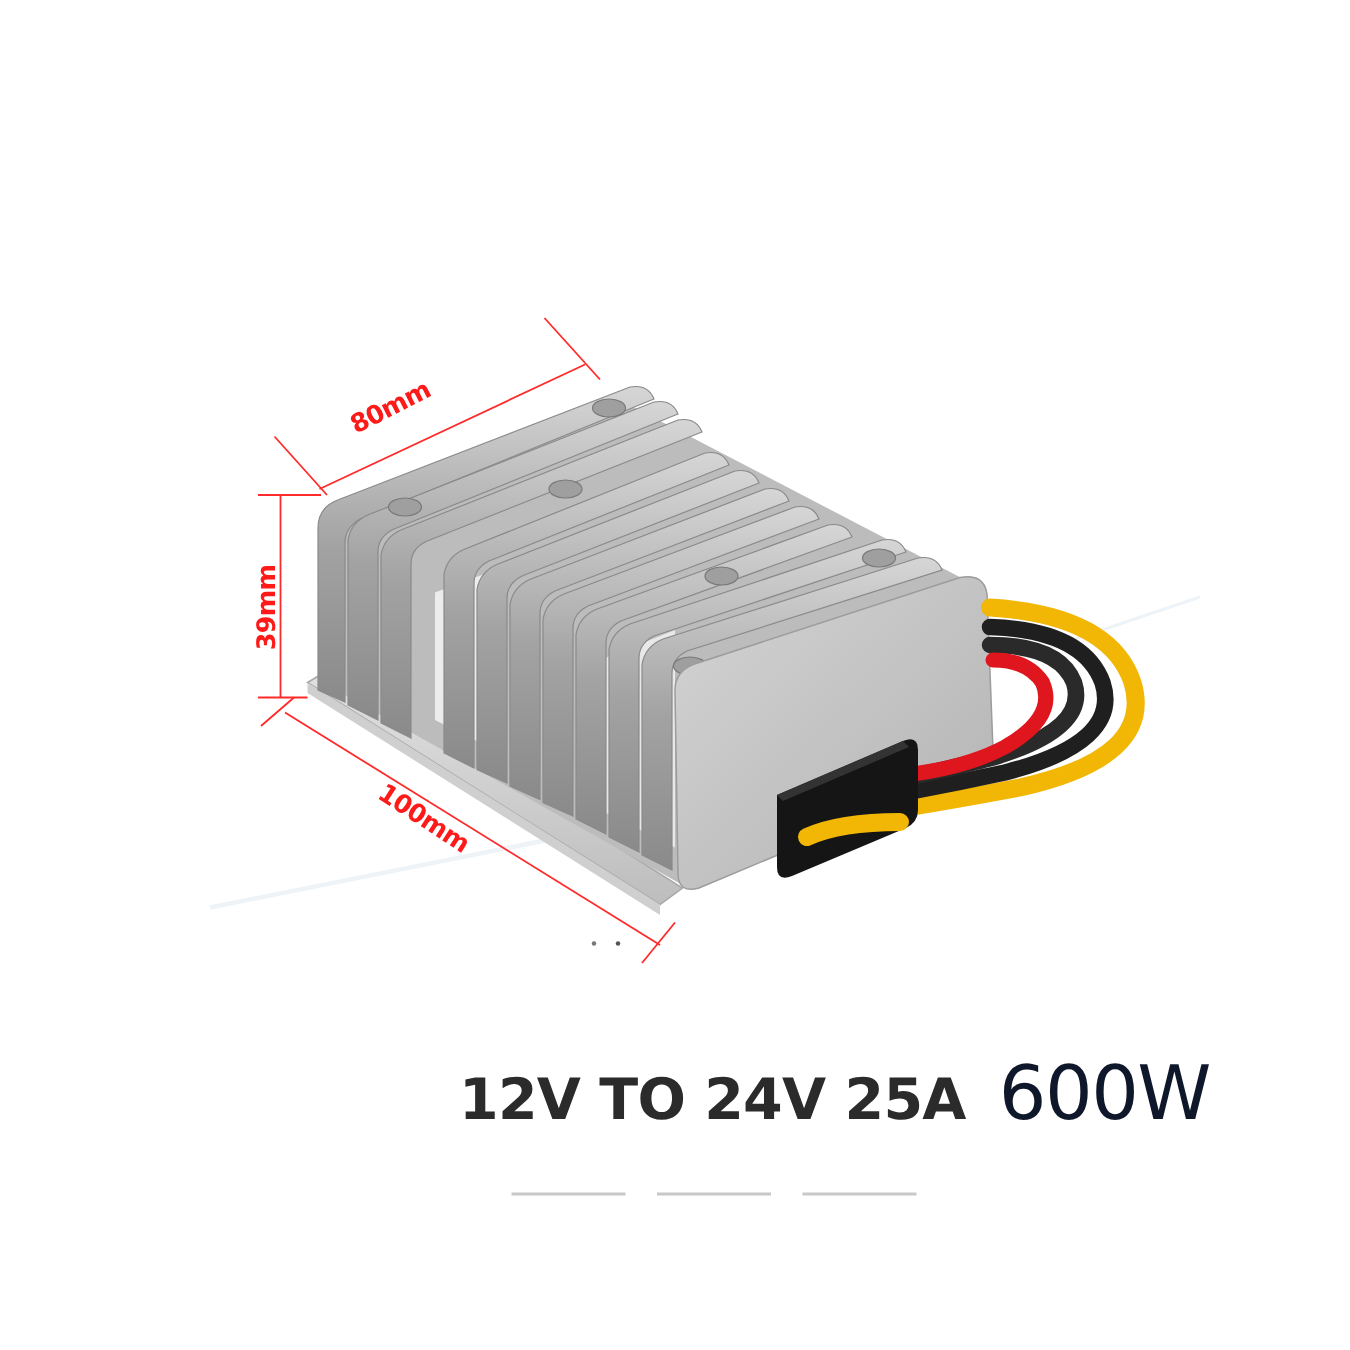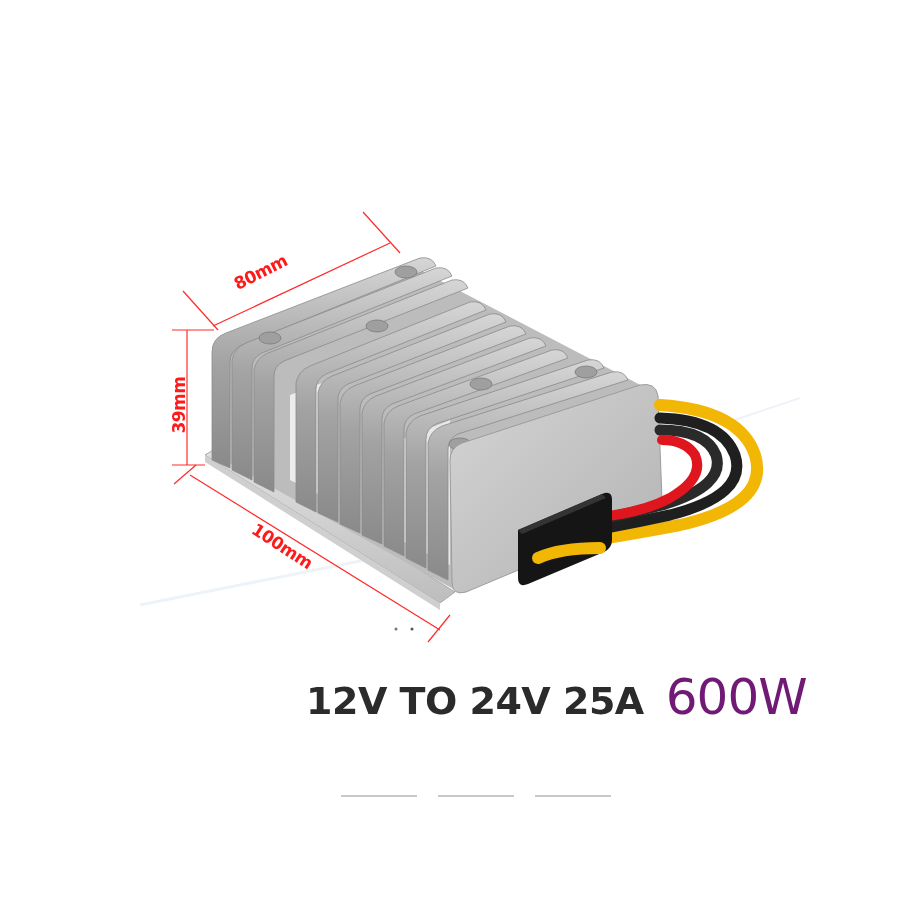--- a/index.html
+++ b/index.html
@@ -3,23 +3,23 @@
 <meta charset="utf-8">
 <style>
   html, body { margin: 0; padding: 0; background: #ffffff; }
   body { width: 900px; height: 900px; position: relative; overflow: hidden; font-family: "DejaVu Sans", sans-serif; }
   .stage { position: absolute; left: 0; top: 0; width: 900px; height: 900px; }
   svg.product { position: absolute; left: 0; top: 0; width: 900px; height: 900px; }
   .dim-label { position: absolute; color: #ff1a1a; font-family: "DejaVu Sans", sans-serif; font-weight: bold; font-size: 17px; letter-spacing: -0.5px; white-space: nowrap; transform-origin: center center; }
   .dim-w { left: 232px; top: 262px; transform: rotate(-27deg); }
   .dim-h { left: 150px; top: 395px; transform: rotate(-90deg); }
   .dim-l { left: 248px; top: 536px; transform: rotate(33deg); }
-  .caption { position: absolute; left: 306px; top: 668px; height: 56px; display: flex; align-items: baseline; white-space: nowrap; }
+  .caption { position: absolute; left: 306px; top: 700px; height: 56px; display: flex; align-items: baseline; white-space: nowrap; }
   .spec { font-family: "DejaVu Sans", sans-serif; font-weight: bold; font-size: 38px; color: #2b2b2b; letter-spacing: -0.5px; }
-  .power { font-family: "DejaVu Sans", sans-serif; font-weight: normal; font-size: 50px; color: #701a75; margin-left: 22px; letter-spacing: -1px; }
+  .power { font-family: "DejaVu Sans", sans-serif; font-weight: normal; font-size: 50px; color: #0f172a; margin-left: 22px; letter-spacing: -1px; }
   .dashes { position: absolute; left: 341px; top: 795px; display: flex; gap: 21px; }
   .dash { width: 76px; height: 2px; background: #c8c8c8; }
 </style>
 </head>
 <body>
 
 <div class="stage">
 
   <svg class="product" viewBox="0 0 900 900">
     <defs>

